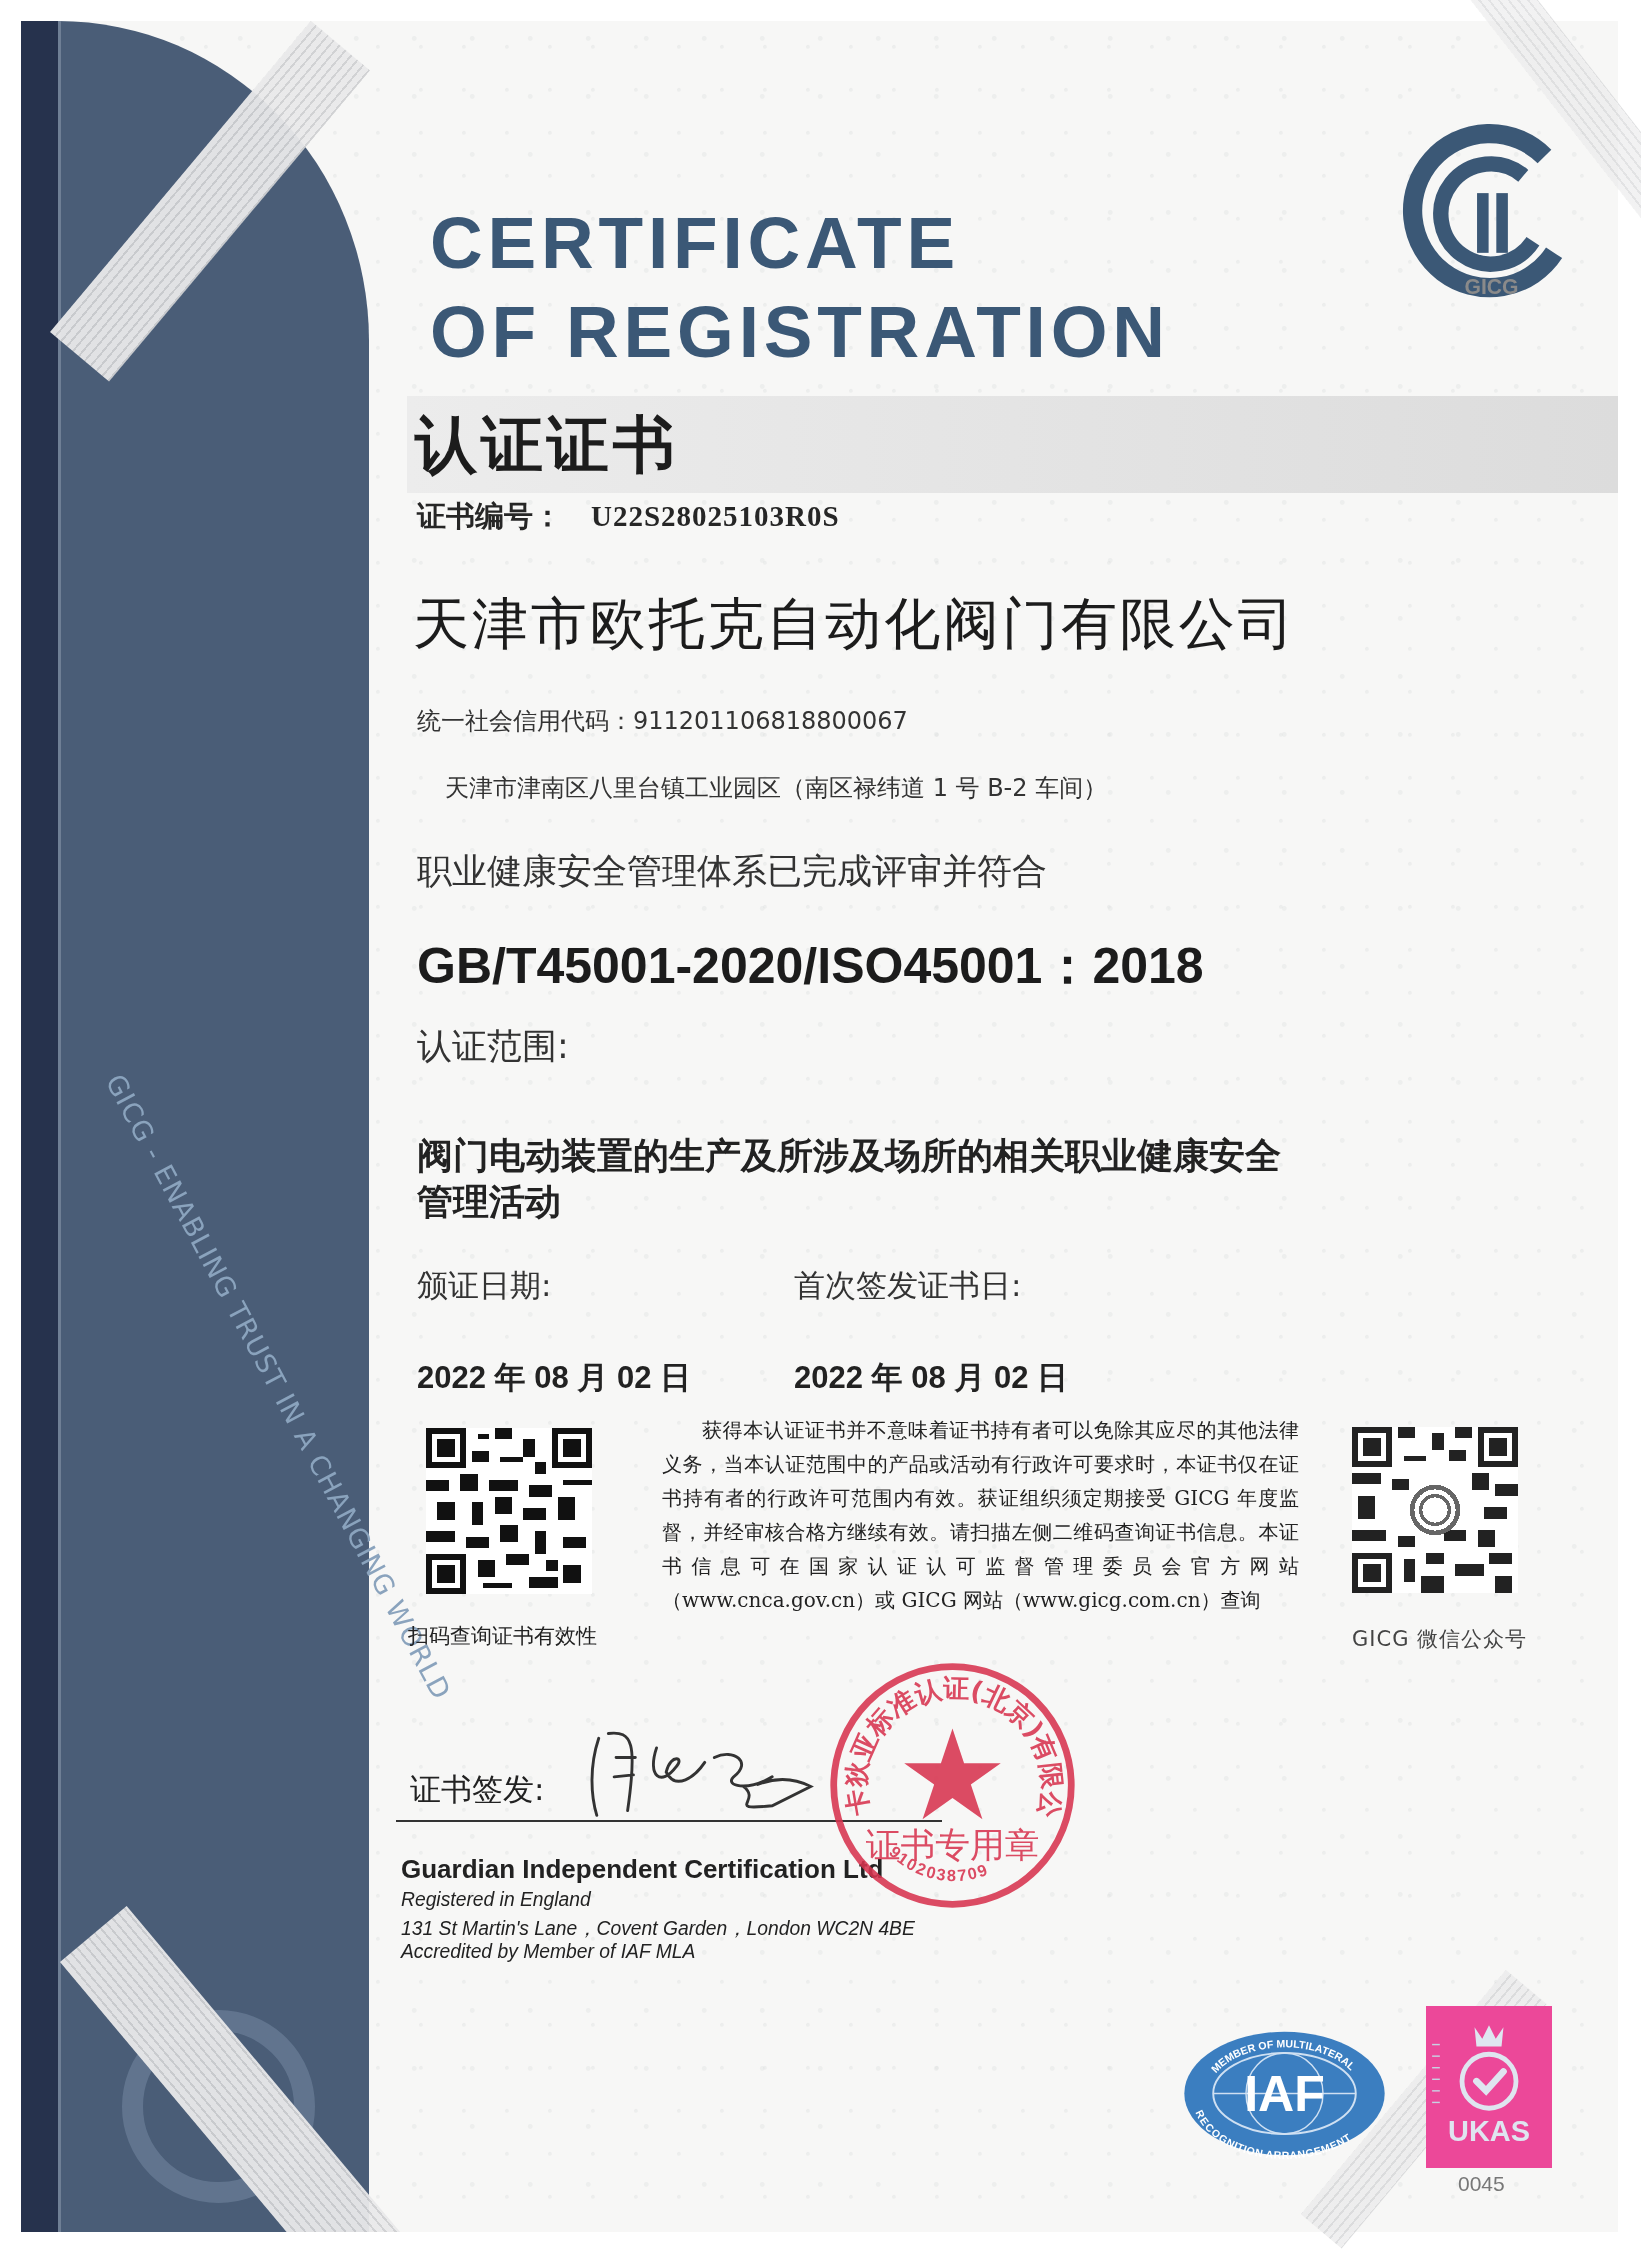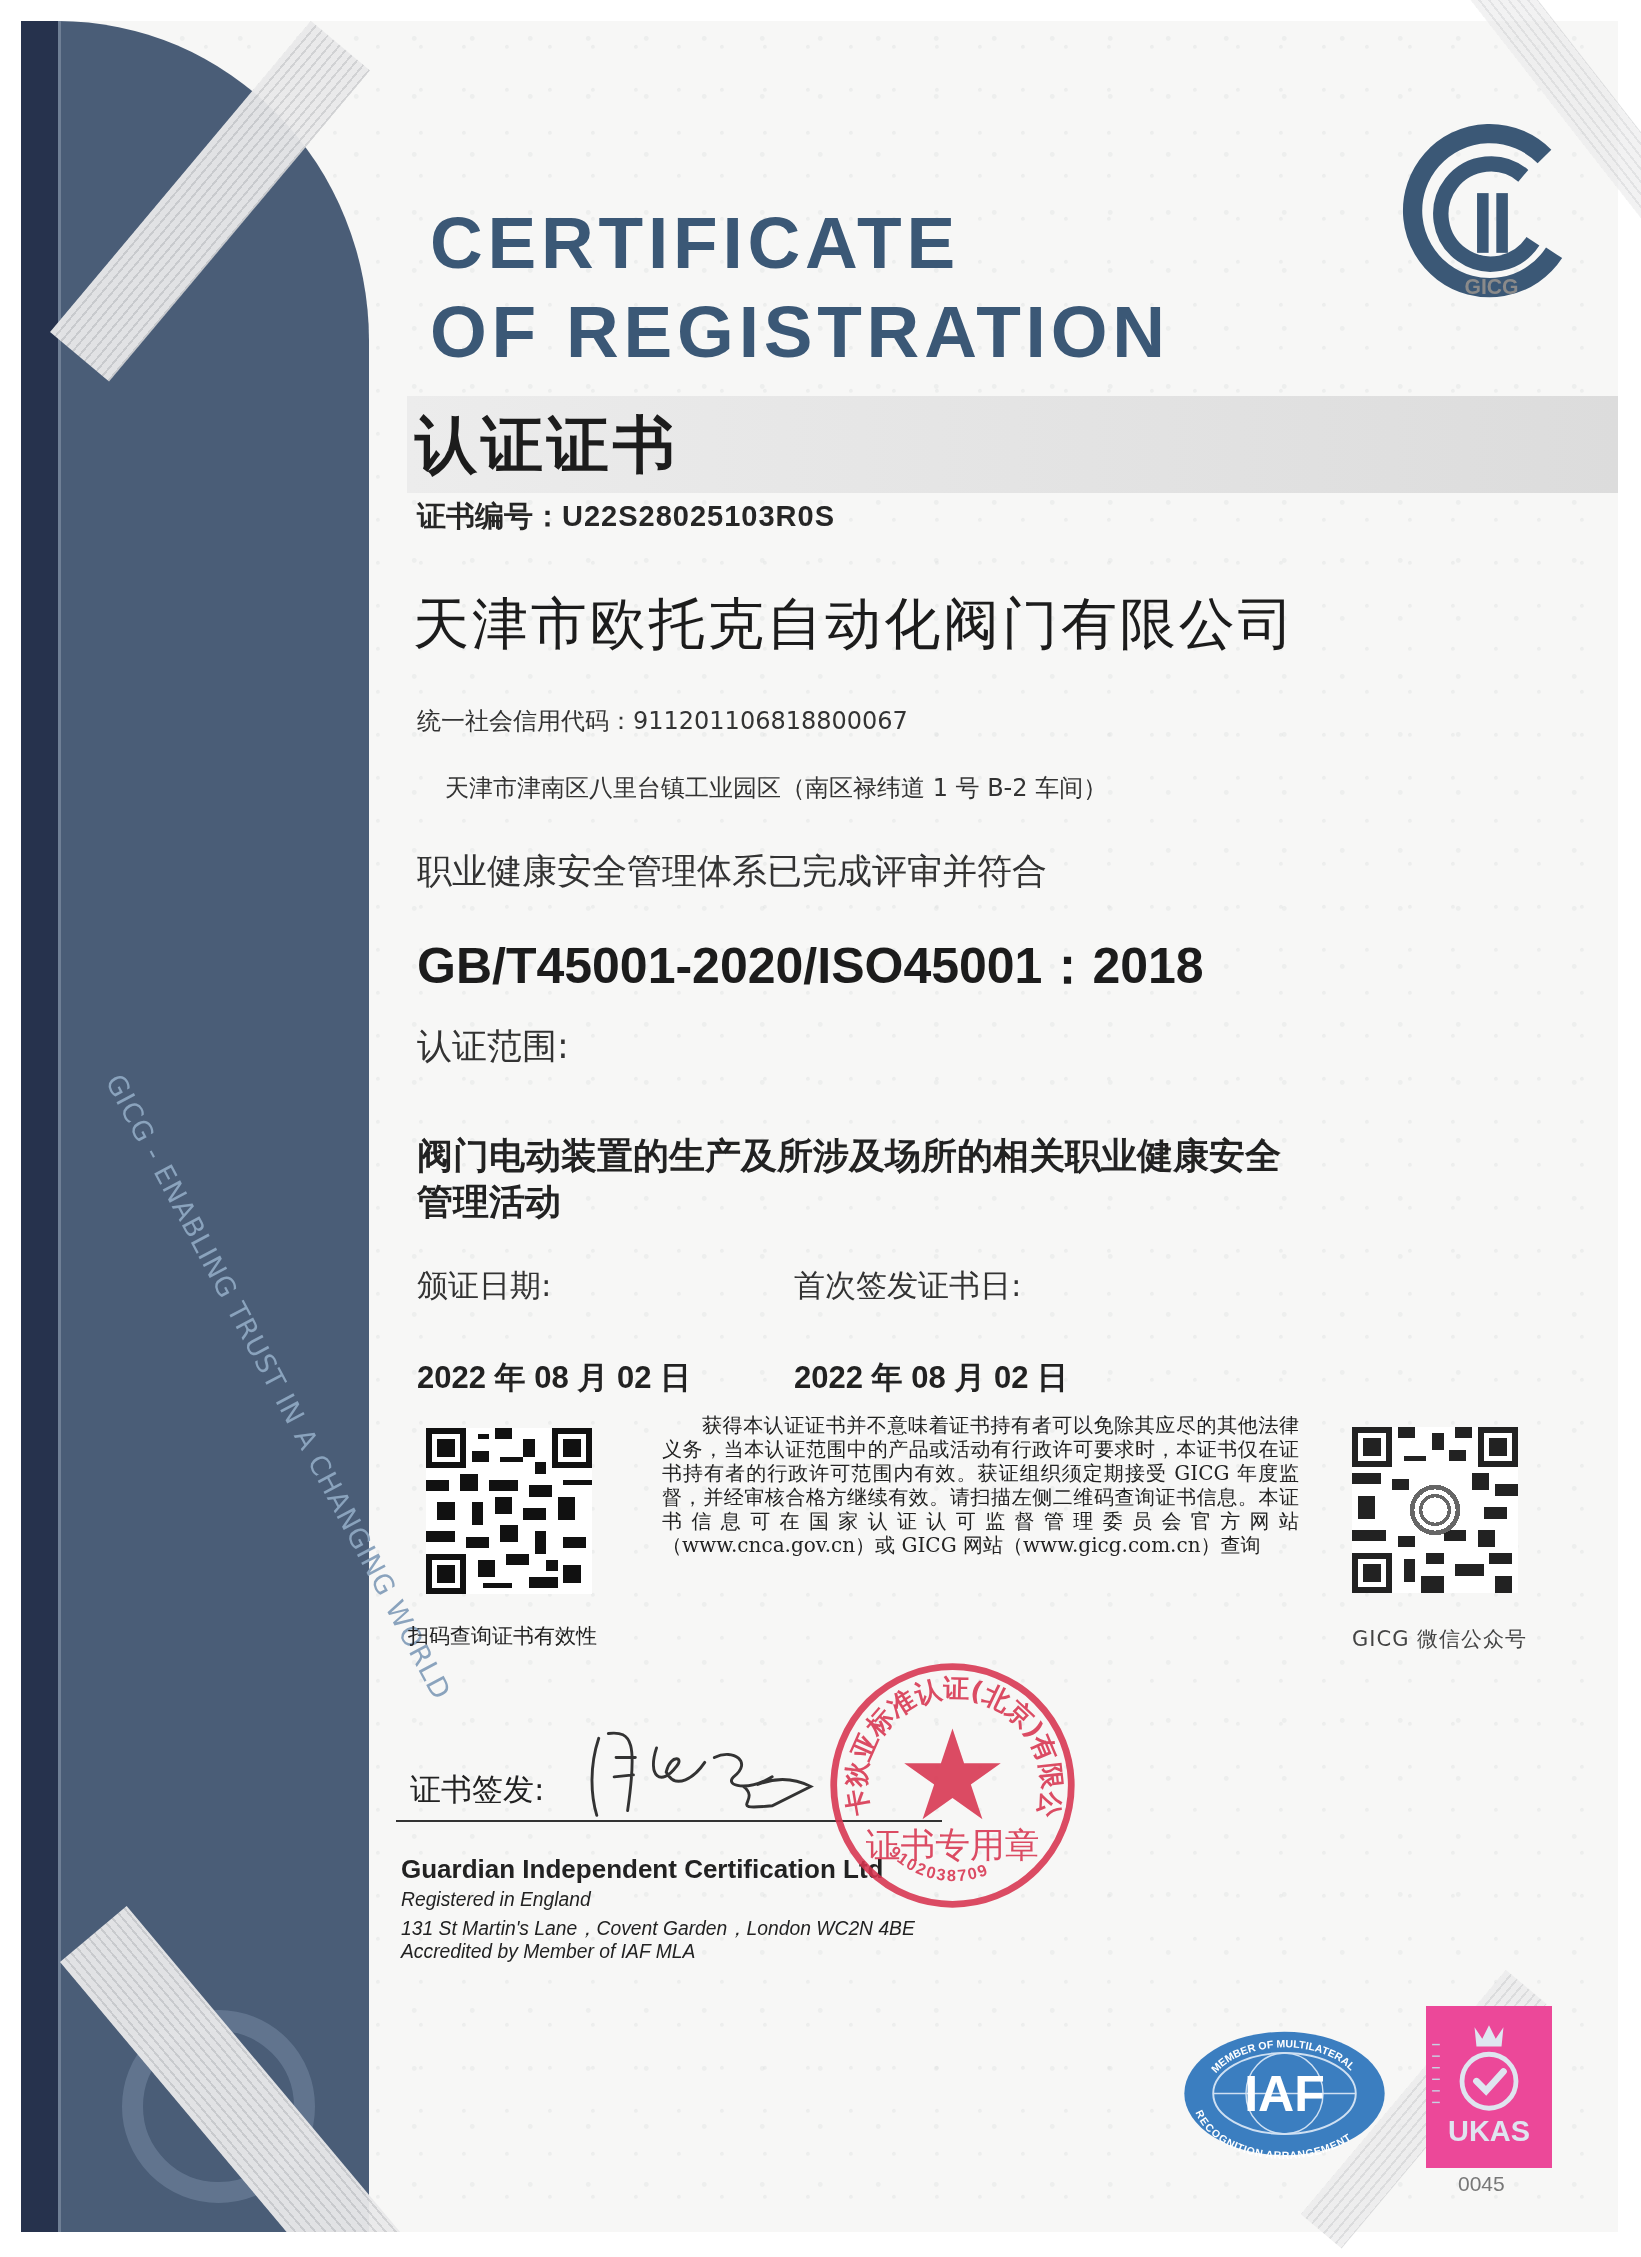--- a/index.html
+++ b/index.html
@@ -28,42 +28,42 @@
     .emboss { position: absolute; left: 101px; top: 1989px; width: 193px; height: 193px; border-radius: 50%;
               border: 21px solid rgba(140,160,185,0.35); box-sizing: border-box; }
     
     .title { position: absolute; left: 430px; top: 198px; color: #3b5876; font-family: "Liberation Sans", sans-serif;
              font-weight: 700; font-size: 73px; line-height: 89px; letter-spacing: 4.8px; }
     .logo { position: absolute; left: 1400px; top: 118px; width: 183px; height: 183px; }
     .cn-band { position: absolute; left: 407px; top: 396px; width: 1211px; height: 97px;
                background: linear-gradient(90deg, #ececec, #dcdcdc); }
     .cn-title { position: absolute; left: 415px; top: 396px; font-size: 62px; font-weight: 700; line-height: 97px; color: #1c1c1c; letter-spacing: 3.9px; }
     .cert-no { position: absolute; left: 417px; top: 497px; font-size: 29px; font-weight: 700; color: #262626; }
-    .cert-no .val { font-family: Liberation Sans, sans-serif; letter-spacing: 1px; }
+    .cert-no .val { margin-left: 29px; font-family: Liberation Serif, serif; letter-spacing: 1px; }
     .company { position: absolute; left: 413px; top: 587px; font-size: 56px; color: #1c1c1c; letter-spacing: 2.9px; }
     .credit { position: absolute; left: 417px; top: 705px; font-size: 24px; color: #333; }
     .address { position: absolute; left: 417px; top: 772px; font-size: 24px; color: #333; margin-left: 28px; }
     .conform { position: absolute; left: 417px; top: 848px; font-size: 35px; color: #333; }
     .standard { position: absolute; left: 417px; top: 933px; font-family: "Liberation Sans", sans-serif;
                 font-size: 50px; font-weight: 700; color: #1c1c1c; }
     .scope-label { position: absolute; left: 417px; top: 1023px; font-size: 35px; color: #333; }
     .scope { position: absolute; left: 417px; top: 1133px; width: 966px; font-size: 36px; font-weight: 700; line-height: 46px; color: #222; }
     .dates { position: absolute; left: 417px; top: 1265px; width: 1110px; display: flex; }
     .date-col { width: 377px; }
     .date-col:nth-child(2) { width: 367px; }
     .date-label { font-size: 31px; color: #333; height: 42px; }
     .date-val { margin-top: 50px; font-size: 31px; font-weight: 700; color: #222; font-family: "Liberation Sans", sans-serif; }
     .qr { position: absolute; width: 166px; height: 166px; background: #fff; }
     .qr.left { left: 426px; top: 1428px; }
     .qr.right { left: 1352px; top: 1427px; }
     .qr-caption { position: absolute; font-size: 21px; color: #222; }
     .qr-caption.left { left: 408px; top: 1622px; }
     .qr-caption.right { left: 1352px; top: 1625px; color: #444; letter-spacing: 1px; }
     .notice { position: absolute; left: 662px; top: 1413px; width: 637px; font-family: "DejaVu Serif", "Liberation Serif", serif;
-              font-size: 20px; line-height: 24px; color: #222; text-indent: 2em; text-align: justify; }
+              font-size: 20px; line-height: 34px; color: #222; text-indent: 2em; text-align: justify; }
     .sign-label { position: absolute; left: 410px; top: 1769px; font-size: 31px; color: #222; }
     .signature { position: absolute; left: 579px; top: 1719px; width: 290px; height: 106px; }
     .sign-line { position: absolute; left: 396px; top: 1820px; width: 546px; height: 1.9px; background: #333; }
     .org-name { position: absolute; left: 401px; top: 1854px; font-family: "Liberation Sans", sans-serif; font-size: 26px; font-weight: 700; color: #222; }
     .org-line { position: absolute; left: 401px; font-family: "Liberation Sans", sans-serif; font-style: italic; font-size: 19.3px; color: #222; }
     .stamp { position: absolute; left: 826px; top: 1659px; width: 253px; height: 253px; }
     .iaf { position: absolute; left: 1180px; top: 2028px; width: 209px; height: 131px; }
     .ukas { position: absolute; left: 1426px; top: 2006px; width: 126px; height: 162px; background: #ec4899; }
     .ukas-num { position: absolute; left: 1458px; top: 2172px; font-family: "Liberation Sans", sans-serif; font-size: 21px; color: #777; }
   </style>

